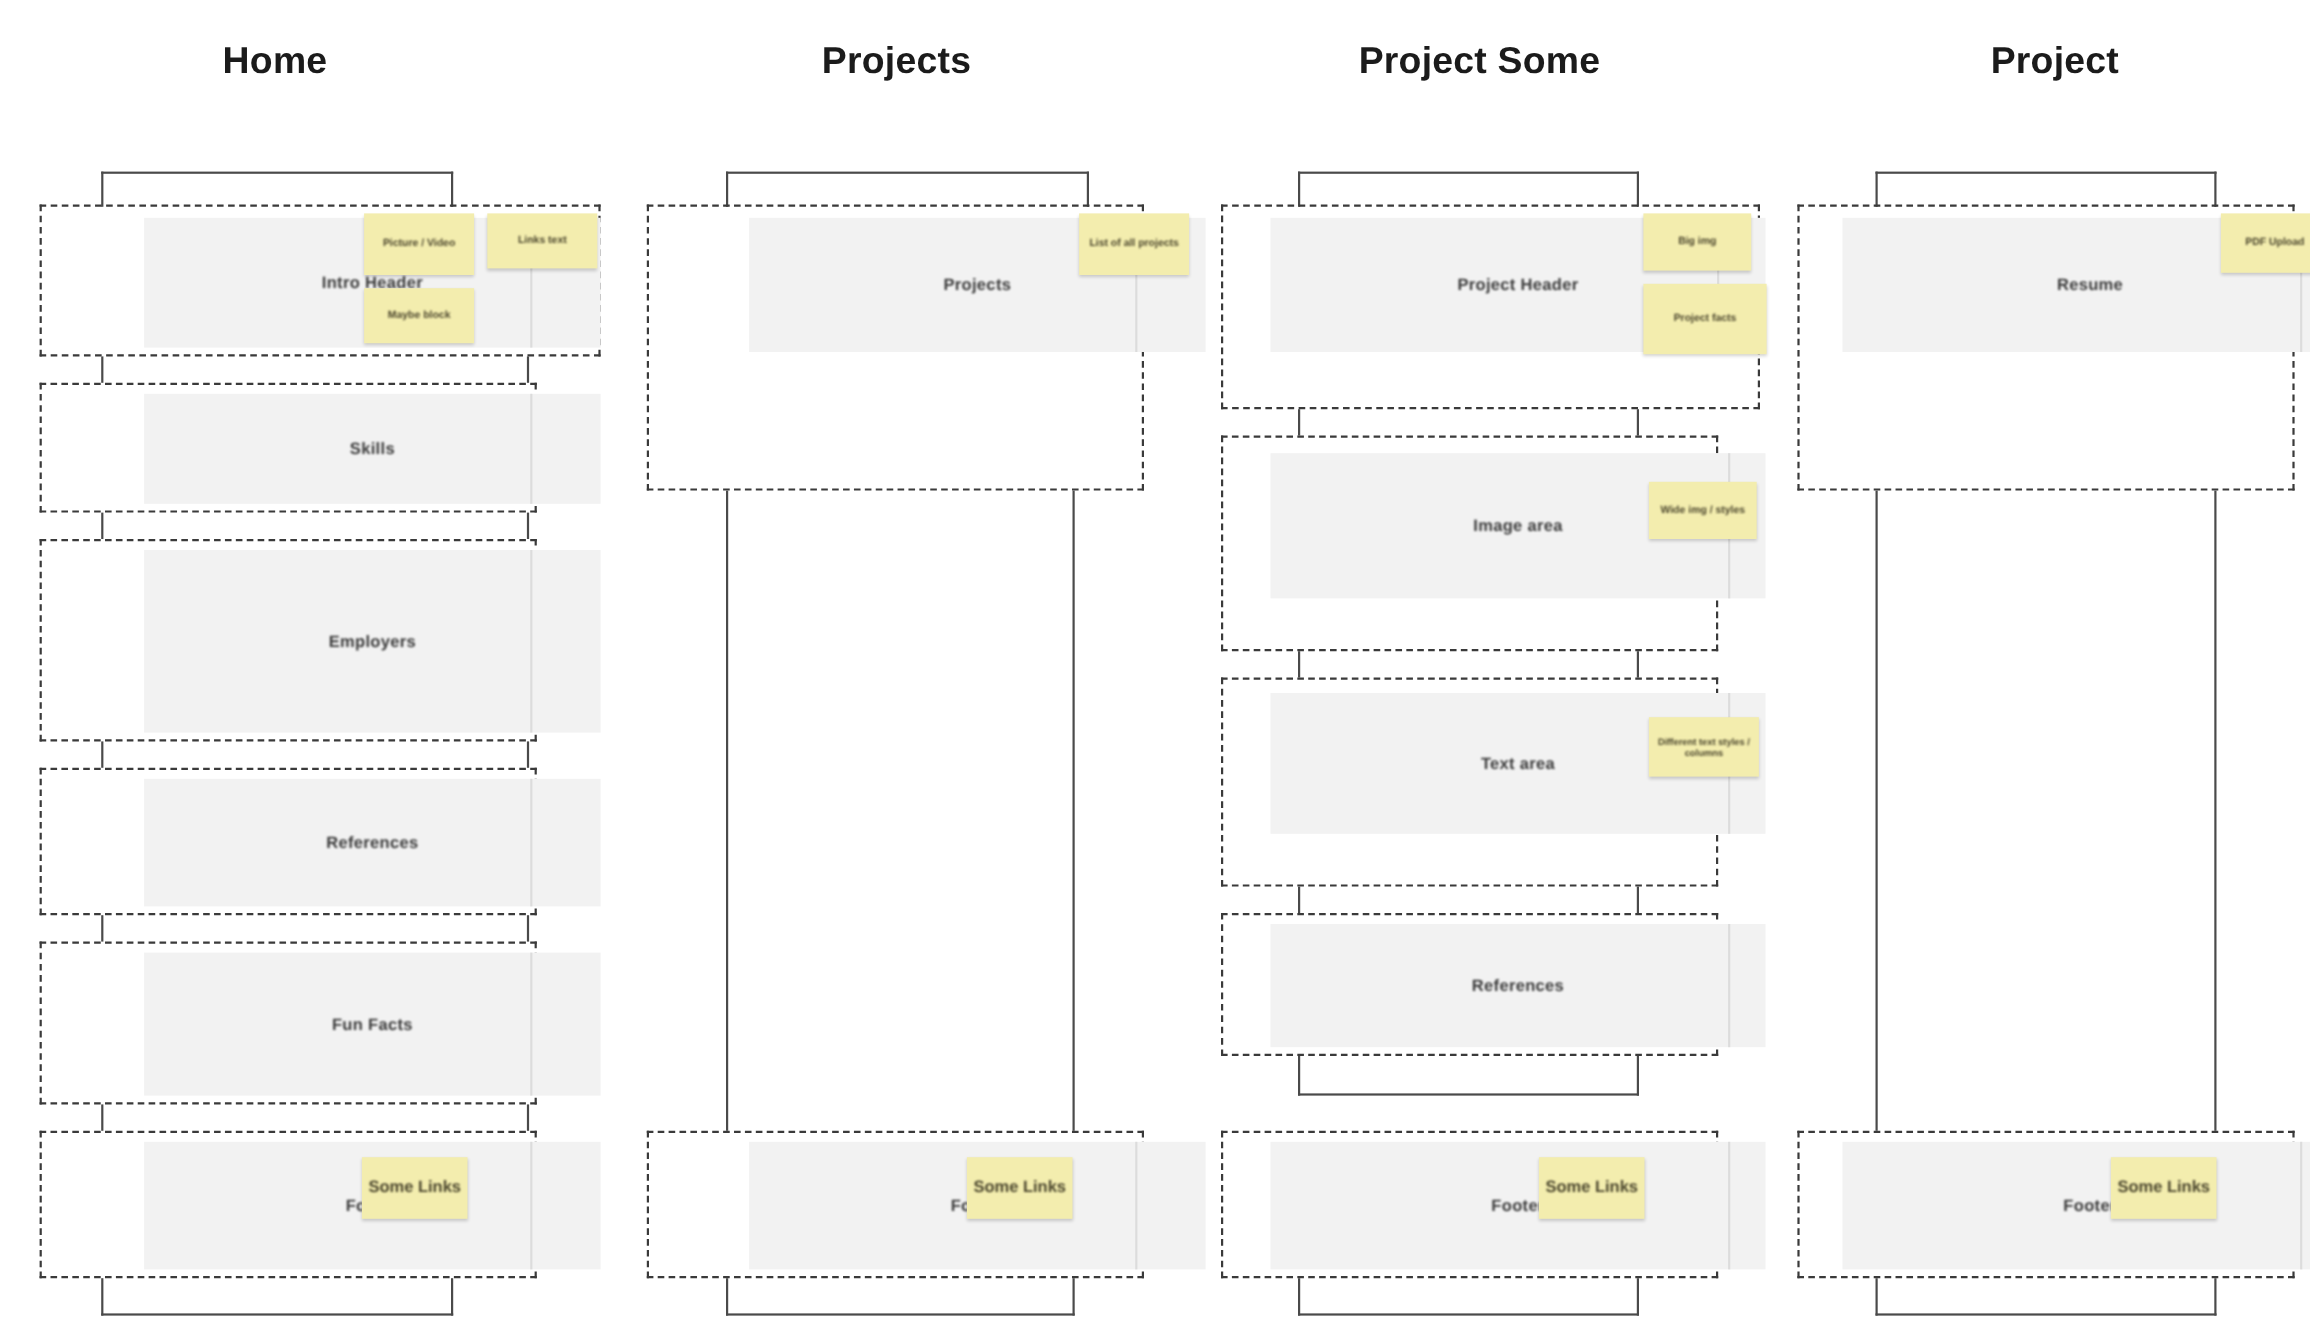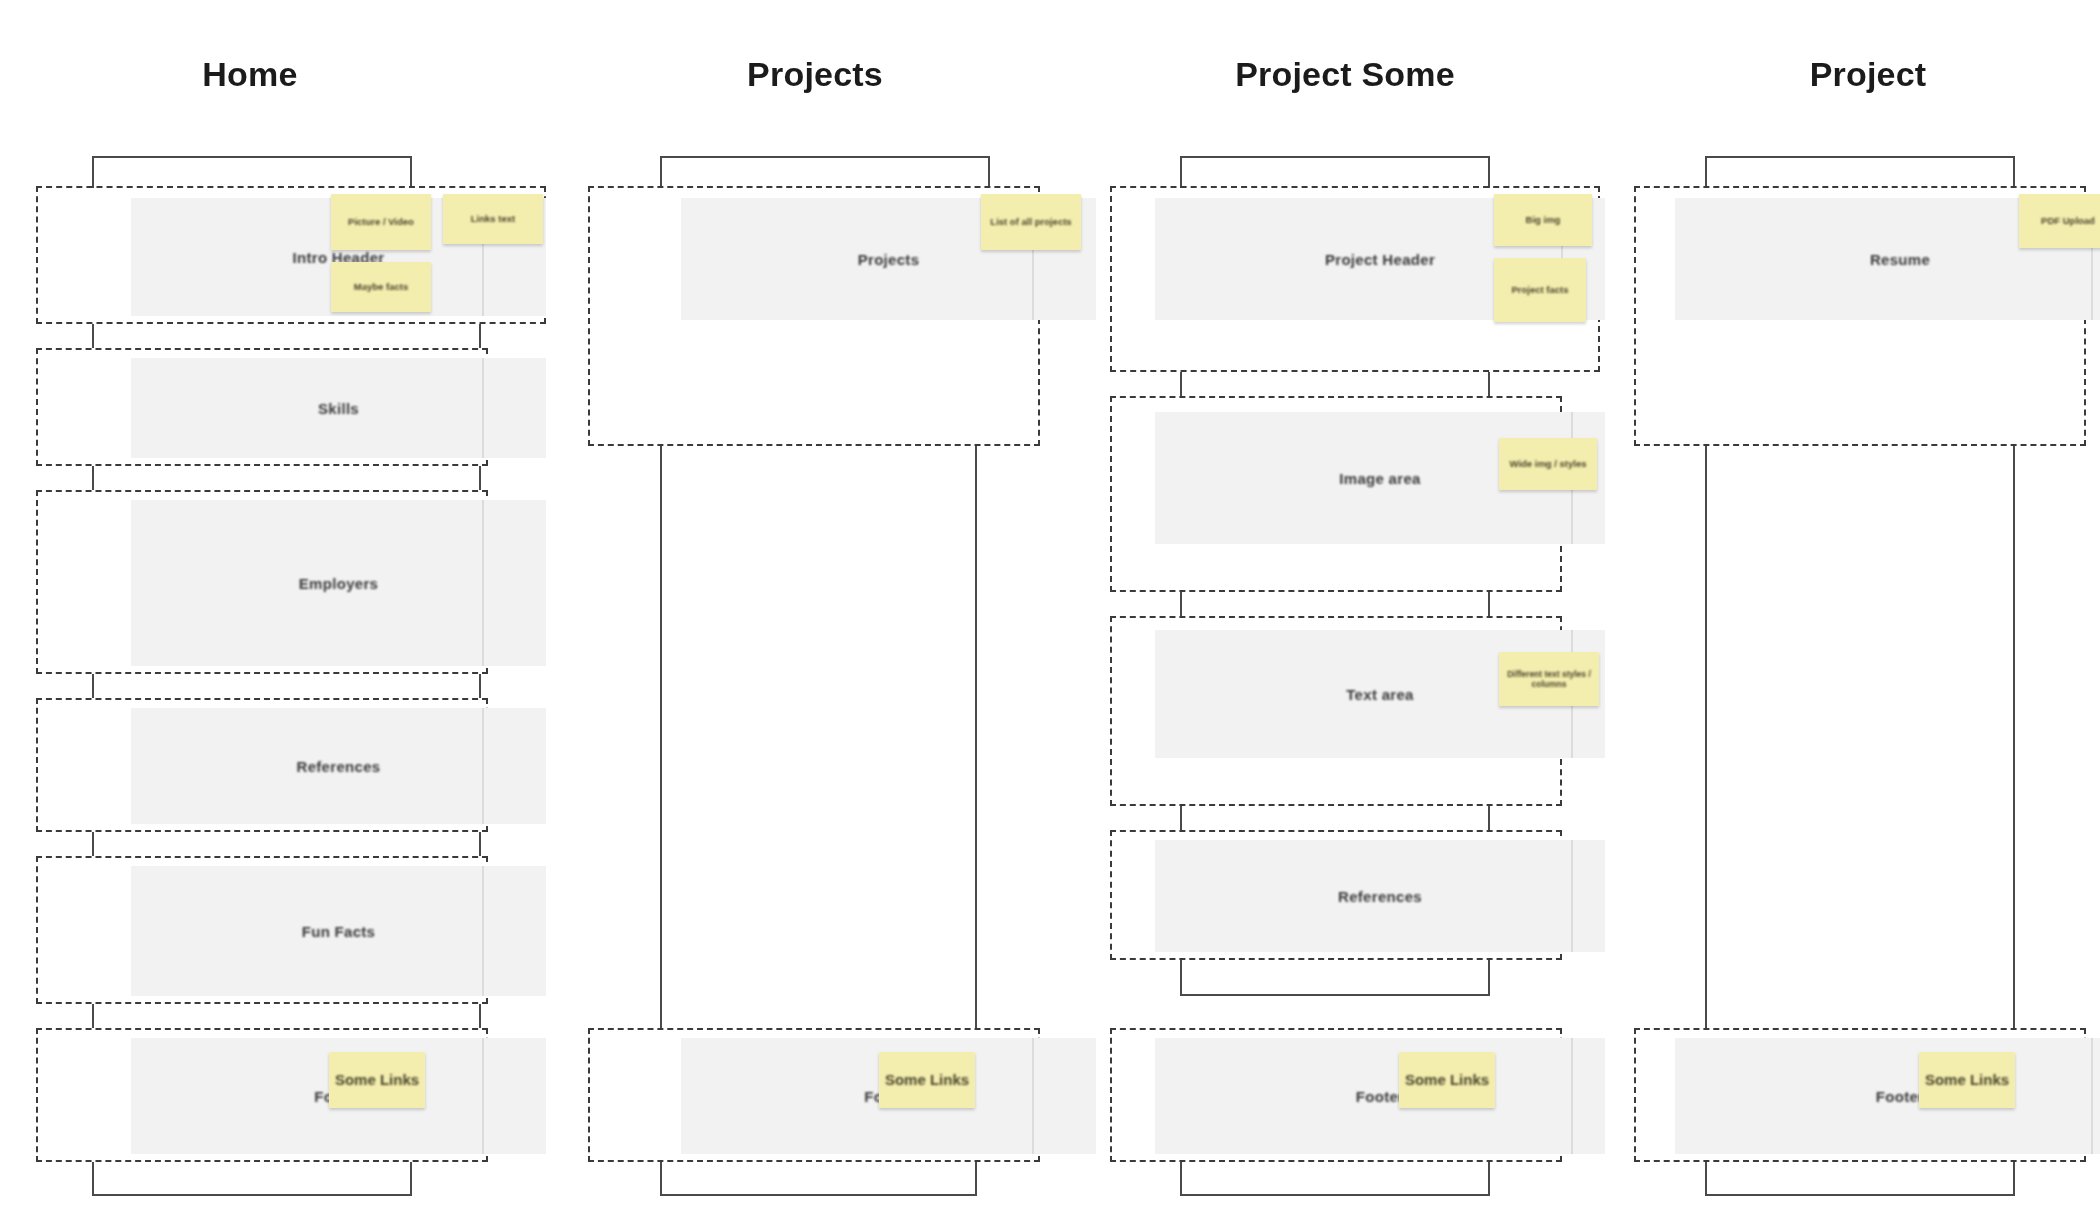--- a/index.html
+++ b/index.html
@@ -23,21 +23,20 @@
   .col-title {
     position: absolute;
     top: 36px;
     font-size: 34px;
     font-weight: bold;
     color: #1b1b1b;
     letter-spacing: 0.2px;
     white-space: nowrap;
     text-align: center;
     transform: translateX(-50%);
-    margin-top: 19px;
   }
 
   
   .column { position: absolute; top: 0; }
 
   
   .frame {
     position: absolute;
     border: 2px dashed #3a3a3a;
     background: transparent;
@@ -121,21 +120,21 @@
 
     <div class="frame" style="left:36px; top:186px; width:510px; height:138px;"></div>
     <div class="block" style="left:131px; top:198px; width:415px; height:118px;">
       <span class="block-label">Intro Header</span>
       <span class="gutter" style="right:62px;"></span>
     </div>
     <div class="note small" style="left:331px; top:194px; width:100px; height:56px;">
       <span class="note-text">Picture / Video</span>
     </div>
     <div class="note small" style="left:331px; top:262px; width:100px; height:50px;">
-      <span class="note-text">Maybe facts</span>
+      <span class="note-text">Maybe block</span>
     </div>
     <div class="note small" style="left:443px; top:194px; width:100px; height:50px;">
       <span class="note-text">Links text</span>
     </div>
 
     <div class="conn v" style="left:92px;  top:324px; height:24px;"></div>
     <div class="conn v" style="left:479px; top:324px; height:24px;"></div>
 
     <div class="frame" style="left:36px; top:348px; width:452px; height:118px;"></div>
     <div class="block" style="left:131px; top:358px; width:415px; height:100px;">
@@ -226,21 +225,21 @@
     <div class="conn v" style="left:1488px; top:156px; height:32px;"></div>
 
     <div class="frame" style="left:1110px; top:186px; width:490px; height:186px;"></div>
     <div class="block" style="left:1155px; top:198px; width:450px; height:122px;">
       <span class="block-label">Project Header</span>
       <span class="gutter" style="right:42px;"></span>
     </div>
     <div class="note small" style="left:1494px; top:194px; width:98px; height:52px;">
       <span class="note-text">Big img</span>
     </div>
-    <div class="note small" style="left:1494px; top:258px; width:92px; height:64px;">
+    <div class="note small" style="left:1494px; top:258px; width:112px; height:64px;">
       <span class="note-text">Project facts</span>
     </div>
 
     <div class="conn v" style="left:1180px; top:372px; height:24px;"></div>
     <div class="conn v" style="left:1488px; top:372px; height:24px;"></div>
 
     <div class="frame" style="left:1110px; top:396px; width:452px; height:196px;"></div>
     <div class="block" style="left:1155px; top:412px; width:450px; height:132px;">
       <span class="block-label">Image area</span>
       <span class="gutter" style="right:32px;"></span>

